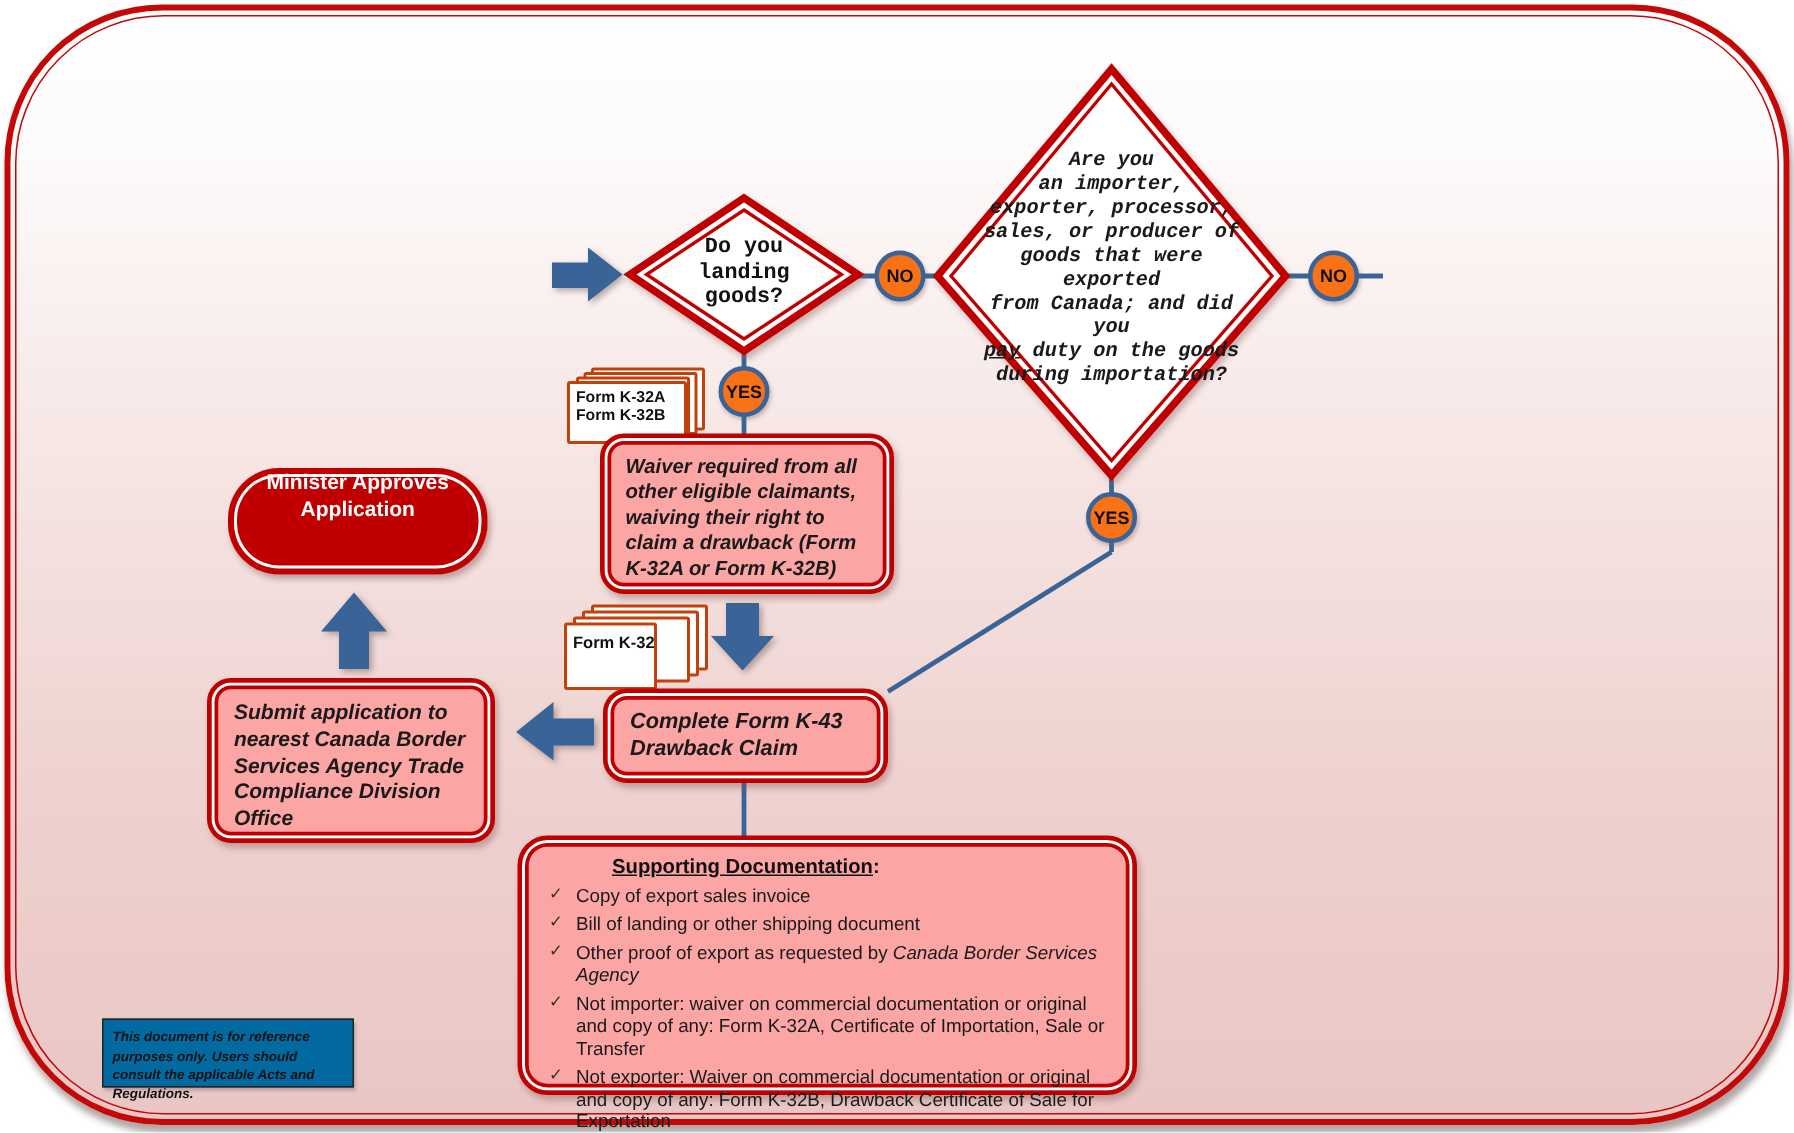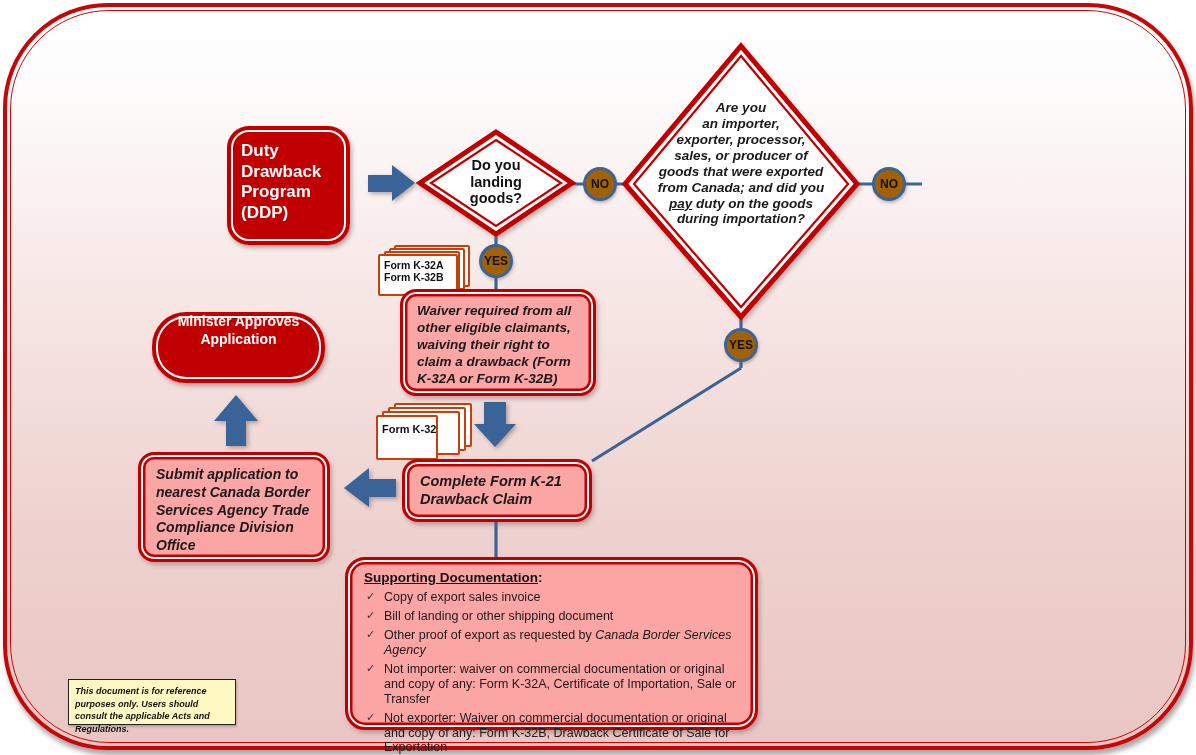--- a/index.html
+++ b/index.html
@@ -6,48 +6,48 @@
   body{font-family:"Liberation Sans", sans-serif;}
   .canvas{position:relative;width:1196px;height:755px;background:#ffffff;overflow:hidden;}
   .panel{position:absolute;left:3px;top:3px;right:3px;bottom:5px;border-radius:105px;
          border:4px solid #c40808;
          background:linear-gradient(180deg,#ffffff 0%,#fdfbfb 12%,#f6e6e4 40%,#eed2cf 70%,#e9c6c4 100%);
          box-shadow:2px 5px 5px rgba(110,90,90,.55);}
   .panel::after{content:"";position:absolute;left:3px;top:3px;right:3px;bottom:3px;
          border-radius:99px;border:1.5px solid #c40808;}
   .layer{position:absolute;left:0;top:0;z-index:2;}
   .node{position:absolute;box-sizing:border-box;z-index:3;}
-  .txt{position:absolute;box-sizing:border-box;z-index:4;}
+  .txt{position:absolute;box-sizing:border-box;z-index:4;font-family:Liberation Mono, monospace;}
 
   .redbox{background:#C00000;color:#ffffff;font-weight:bold;
           box-shadow:inset 0 0 0 4px #C00000, inset 0 0 0 6px #ffffff, 2px 3px 4px rgba(120,80,80,.45);}
   .wbox{background:#fca5a5;border:3px solid #C00000;
         box-shadow:inset 0 0 0 2px #ffffff, inset 0 0 0 4.5px #C00000, 2px 3px 4px rgba(120,80,80,.4);}
   .boldit{font-weight:bold;font-style:italic;color:#1a1a1a;}
 
-  .circle{width:34px;height:34px;border-radius:50%;background:#a16207;border:3px solid #3A6497;
+  .circle{width:34px;height:34px;border-radius:50%;background:#f97316;border:3px solid #3A6497;
           display:flex;align-items:center;justify-content:center;font-weight:bold;font-size:12px;color:#111;
           box-shadow:1px 2px 3px rgba(120,90,90,.4);box-sizing:border-box;}
 
   .oval{border:3px solid #C00000;border-radius:50%;background:#fff;
         box-shadow:inset 0 0 0 2px #ffffff, inset 0 0 0 4px #C00000, 2px 3px 4px rgba(120,80,80,.4);
         display:flex;align-items:center;justify-content:center;text-align:center;
         font-weight:bold;font-size:14px;color:#111;line-height:1.2;}
 
   .sheet{position:absolute;background:#ffffff;border:2px solid #c2410c;border-radius:2px;box-sizing:border-box;}
   .sheet-label{font-weight:bold;font-size:10.5px;color:#111;line-height:1.18;padding:3px 0 0 4px;white-space:nowrap;}
 
   .dtext{display:block;}
   .u2{text-decoration:underline;}
   .it{font-style:italic;}
 
   .sd-item{position:relative;padding-left:20px;margin-top:4.5px;font-size:12.5px;color:#1a1a1a;line-height:1.18;}
   .chk{position:absolute;left:2px;top:0;font-size:11px;color:#333;}
 
-  .disclaimer{background:#fef9c3;border:1.2px solid #222;font-size:9px;font-weight:bold;font-style:italic;
+  .disclaimer{background:#0369a1;border:1.2px solid #222;font-size:9px;font-weight:bold;font-style:italic;
               color:#111;line-height:1.4;padding:5px 6px;box-shadow:1px 2px 2px rgba(100,80,80,.35);}
 </style>
 </head>
 <body>
 
 <div class="canvas">
 
   <div class="panel"></div>
 
   <svg class="layer" width="1196" height="755" viewBox="0 0 1196 755">
@@ -71,24 +71,20 @@
     </g>
 
     <g fill="#3A6497" style="filter:drop-shadow(2px 2px 2px rgba(110,90,90,.5))">
       <polygon points="368,175 392,175 392,165 415,183 392,201 392,192 368,192"></polygon>
       <polygon points="484,402 506,402 506,424 516,424 495,447 474,424 484,424"></polygon>
       <polygon points="226,446 226,421 214,421 236,395 258,421 246,421 246,446"></polygon>
       <polygon points="396,479 369,479 369,468 344,488 369,507 369,497 396,497"></polygon>
     </g>
   </svg>
 
-  <div class="node redbox" style="left:227px;top:126px;width:123px;height:119px;border-radius:22px;
-       font-size:17px;line-height:1.22;padding:15px 0 0 14px;">
-    <span>Duty Drawback Program (DDP)</span>
-  </div>
 
   <div class="txt" style="left:458px;top:157px;width:76px;text-align:center;font-weight:bold;
        font-size:14.5px;line-height:1.15;color:#111;">
     <span class="dtext">Do you</span>
     <span class="dtext">landing</span>
     <span class="dtext">goods?</span>
   </div>
 
   <div class="txt boldit" style="left:649px;top:100px;width:184px;text-align:center;
        font-size:13.5px;line-height:1.18;">
@@ -139,36 +135,36 @@
     <div class="sheet" style="left:6px;top:8px;width:78px;height:44px;"></div>
     <div class="sheet" style="left:0;top:12px;width:62px;height:45px;">
       <div class="sheet-label" style="padding-top:6px;font-size:11px;">
         <span class="dtext">Form K-32</span>
       </div>
     </div>
   </div>
 
   <div class="node wbox boldit" style="left:402px;top:459px;width:190px;height:63px;border-radius:16px;
        font-size:14.5px;line-height:1.25;padding:10px 10px 0 15px;">
-    <span>Complete Form K-21 Drawback Claim</span>
+    <span>Complete Form K-43 Drawback Claim</span>
   </div>
 
   <div class="node wbox boldit" style="left:138px;top:452px;width:192px;height:110px;border-radius:16px;
        font-size:14px;line-height:1.27;padding:11px 8px 0 15px;">
     <span>Submit application to nearest Canada Border Services Agency Trade Compliance Division Office</span>
   </div>
 
   <div class="node redbox" style="left:152px;top:312px;width:173px;height:71px;border-radius:34px;
        font-size:14px;line-height:1.3;display:flex;align-items:flex-start;justify-content:center;text-align:center;">
     <span style="width:140px;">Minister Approves Application</span>
   </div>
 
   <div class="node wbox" style="left:345px;top:557px;width:413px;height:173px;border-radius:20px;
        padding:10px 12px 0 16px;">
-    <div style="font-size:13.5px;font-weight:bold;color:#111;">
+    <div style="font-size:13.5px;font-weight:bold;color:#111;margin-left:44px;">
       <span class="u2">Supporting Documentation</span><span>:</span>
     </div>
     <div class="sd-item">
       <span class="chk">✓</span><span>Copy of export sales invoice</span>
     </div>
     <div class="sd-item">
       <span class="chk">✓</span><span>Bill of landing or other shipping document</span>
     </div>
     <div class="sd-item">
       <span class="chk">✓</span><span>Other proof of export as requested by </span><span class="it">Canada Border Services Agency</span>

